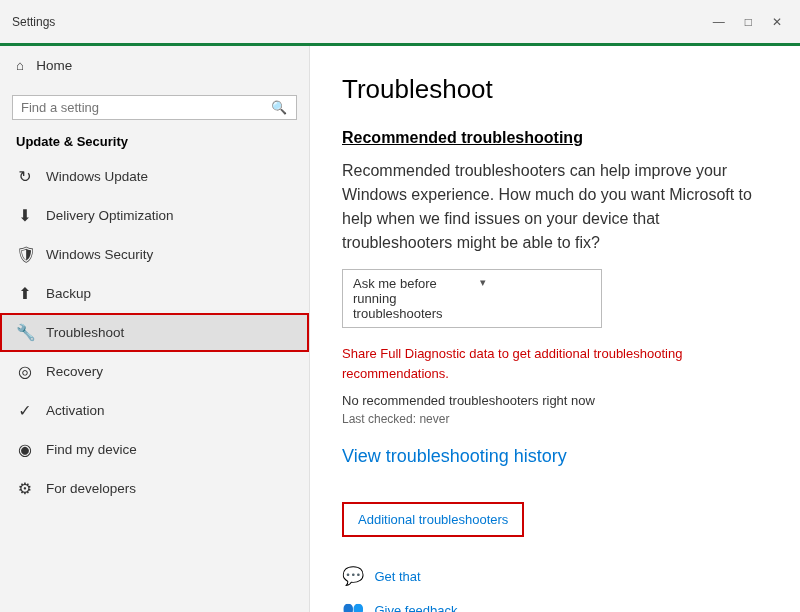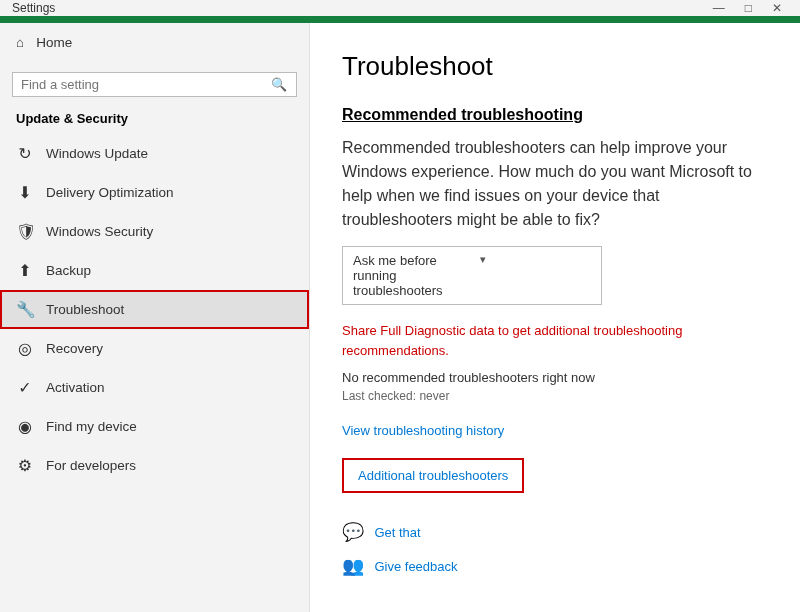--- a/index.html
+++ b/index.html
@@ -10,25 +10,25 @@
       width: 800px;
       height: 612px;
       overflow: hidden;
       display: flex;
       flex-direction: column;
     }
 
     
     .titlebar {
       background: #f3f3f3;
-      height: 23px;
+      height: 46px;
       display: flex;
       align-items: center;
       padding: 0 12px;
-      border-bottom: 7px solid #15803d;
+      border-bottom: 3px solid #15803d;
       flex-shrink: 0;
     }
     .titlebar-title {
       font-size: 12px;
       color: #333;
     }
     .titlebar-controls {
       margin-left: auto;
       display: flex;
       gap: 8px;
@@ -181,23 +181,23 @@
     }
 
     .last-checked {
       font-size: 12px;
       color: #666;
       margin-bottom: 20px;
     }
 
     .link-blue {
       color: #0078d4;
-      font-size: 13px;
-      cursor: pointer;
-      margin-bottom: 20px;
+      font-size: 18px;
+      cursor: pointer;
+      margin-bottom: 35px;
       display: block;
     }
 
     .additional-troubleshooters-btn {
       display: inline-block;
       color: #0078d4;
       font-size: 13px;
       cursor: pointer;
       border: 2px solid #cc0000;
       padding: 8px 14px;

